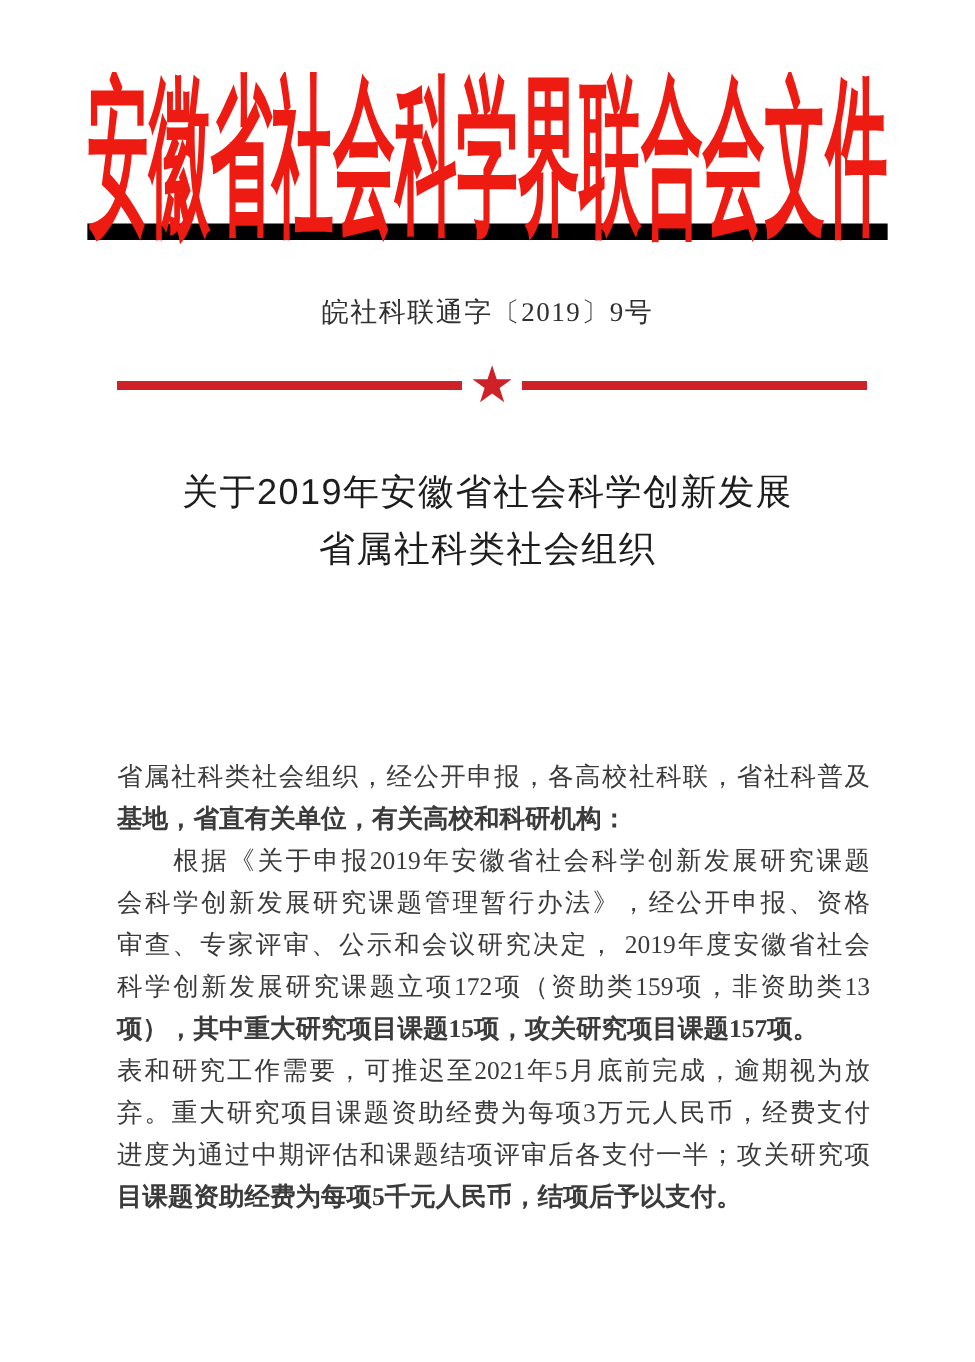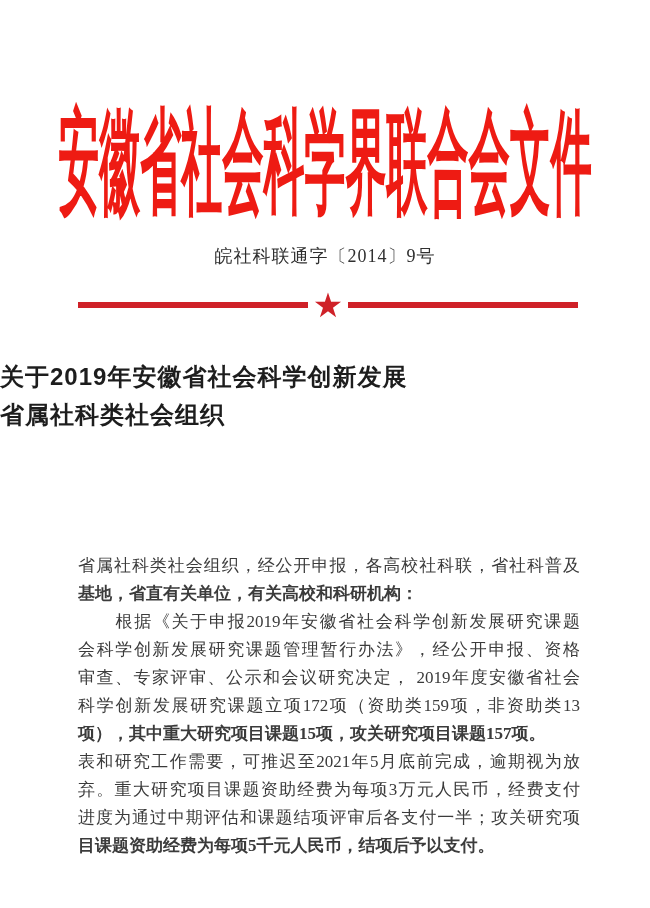--- a/index.html
+++ b/index.html
@@ -10,26 +10,26 @@
     font-family: "Liberation Serif", serif;
   }
   .page {
     position: relative;
     width: 650px; height: 908px;
     background: var(--paper, #ffffff);
   }
 
   
   .org-title-wrap {
-    margin-top: 96px;
+    margin-top: 48px;
     height: 134px;
     display: flex;
     justify-content: center;
-    align-items: center;
     overflow: hidden;
+    text-decoration: underline;
   }
   .org-title {
     flex: none;
     white-space: nowrap;
     font-family: "Liberation Serif", serif;
     font-weight: 900;
     font-size: 114px;
     line-height: 1;
     color: var(--header-red, #ee1b13);
     transform: scaleX(0.36);
@@ -61,23 +61,23 @@
     text-align: center;
     font-family: "DejaVu Sans", sans-serif;
     font-size: 34px;
     line-height: 1;
     color: var(--rule-red, #cf2128);
   }
 
   
   .notice-title {
     margin-top: 36px;
-    text-align: left;
+    text-align: center;
     font-family: "Liberation Sans", sans-serif;
-    font-weight: bold;
+    font-weight: normal;
     font-size: 24px;
     line-height: 38px;
     color: var(--title-black, #1d1d1d);
     letter-spacing: 1px;
   }
 
   
   .document-body {
     position: absolute;
     left: 78px;
@@ -101,21 +101,21 @@
 </style>
 </head>
 <body>
 
 <div class="page">
 
   <div class="org-title-wrap">
     <div class="org-title">安徽省社会科学界联合会文件</div>
   </div>
 
-  <div class="doc-number">皖社科联通字〔2014〕9号</div>
+  <div class="doc-number">皖社科联通字〔2019〕9号</div>
 
   <div class="red-rule">
     <div class="seg"></div>
     <div class="star">★</div>
     <div class="seg"></div>
   </div>
 
   <div class="notice-title">
     <div>关于2019年安徽省社会科学创新发展</div>
     <div>省属社科类社会组织</div>

